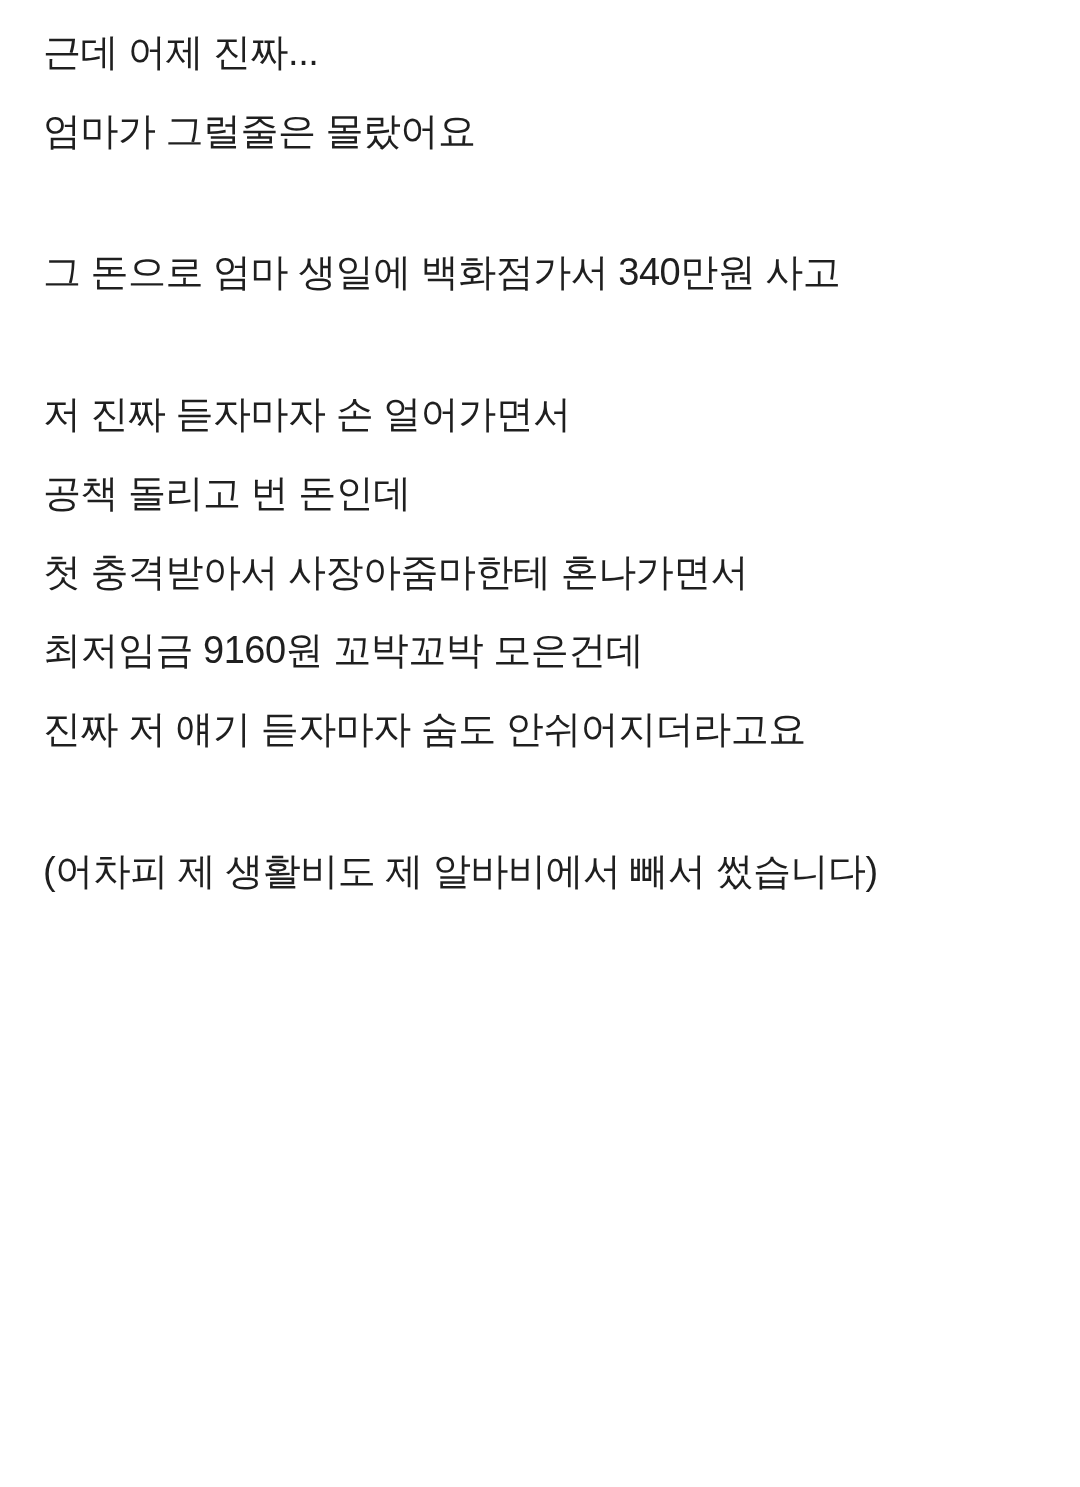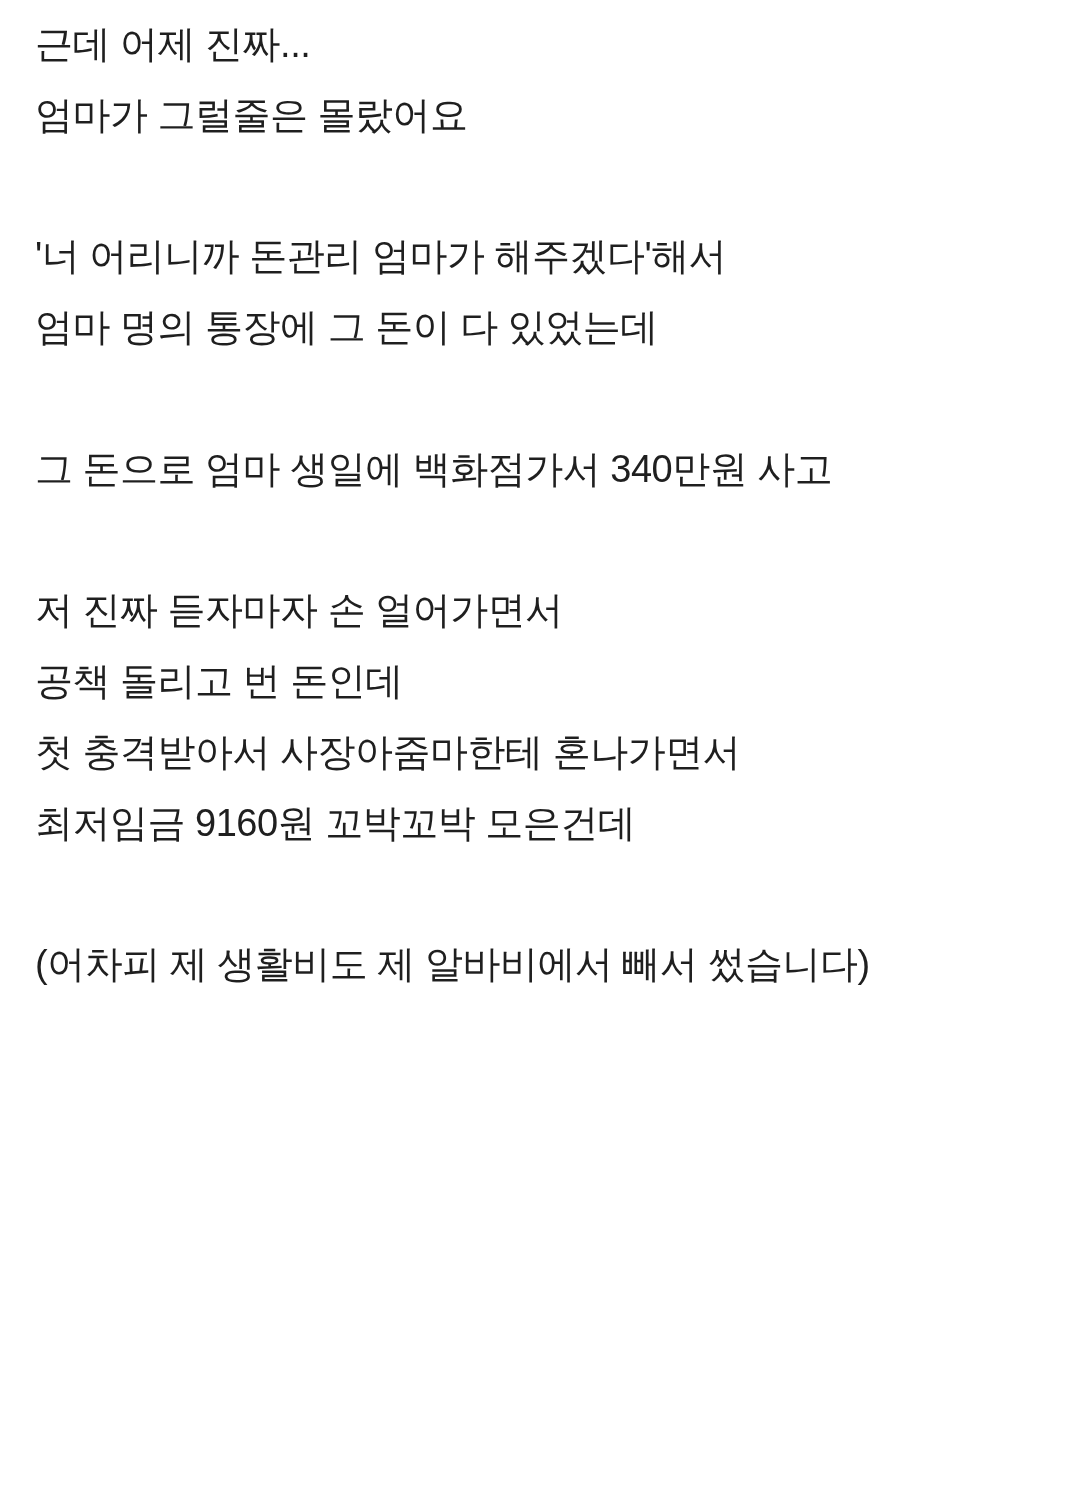--- a/index.html
+++ b/index.html
@@ -20,52 +20,49 @@
     padding: 9px 30px 0 35px;
     color: #1f1f1f;
   }
   .para {
     margin: 0 0 70.8px 0;
   }
   .para:last-child {
     margin-bottom: 0;
   }
   .line {
-    margin: 0;
+    margin: 8px;
     font-size: 38px;
     line-height: 70.8px;
     font-weight: 400;
     letter-spacing: -0.5px;
     white-space: nowrap;
   }
 </style>
 </head>
 <body>
 
 <main class="post-body">
 
   <section class="para">
     <p class="line">근데 어제 진짜...</p>
     <p class="line">엄마가 그럴줄은 몰랐어요</p>
   </section>
 
-  <section class="para">
-    <p class="line">'너 어리니까 돈관리 엄마가 해주겠다'해서</p>
-    <p class="line">엄마 명의 통장에 그 돈이 다 있었는데</p>
-  </section>
 
   <section class="para">
     <p class="line">그 돈으로 엄마 생일에 백화점가서 340만원 사고</p>
   </section>
 
   <section class="para">
     <p class="line">저 진짜 듣자마자 손 얼어가면서</p>
     <p class="line">공책 돌리고 번 돈인데</p>
     <p class="line">첫 충격받아서 사장아줌마한테 혼나가면서</p>
     <p class="line">최저임금 9160원 꼬박꼬박 모은건데</p>
+    <p class="line">진짜 저 얘기 듣자마자 숨도 안쉬어지더라고요</p>
   </section>
 
 
   <section class="para">
     <p class="line">(어차피 제 생활비도 제 알바비에서 빼서 썼습니다)</p>
   </section>
 
 </main>
 
 </body></html>

